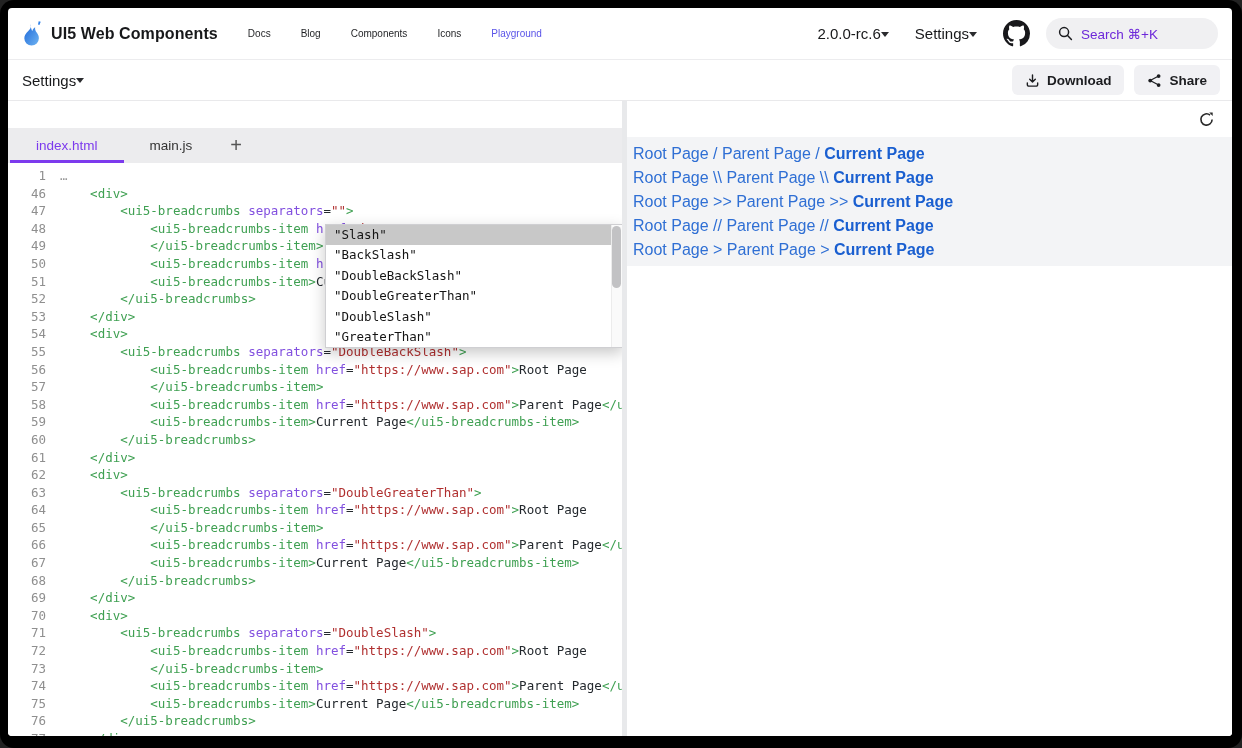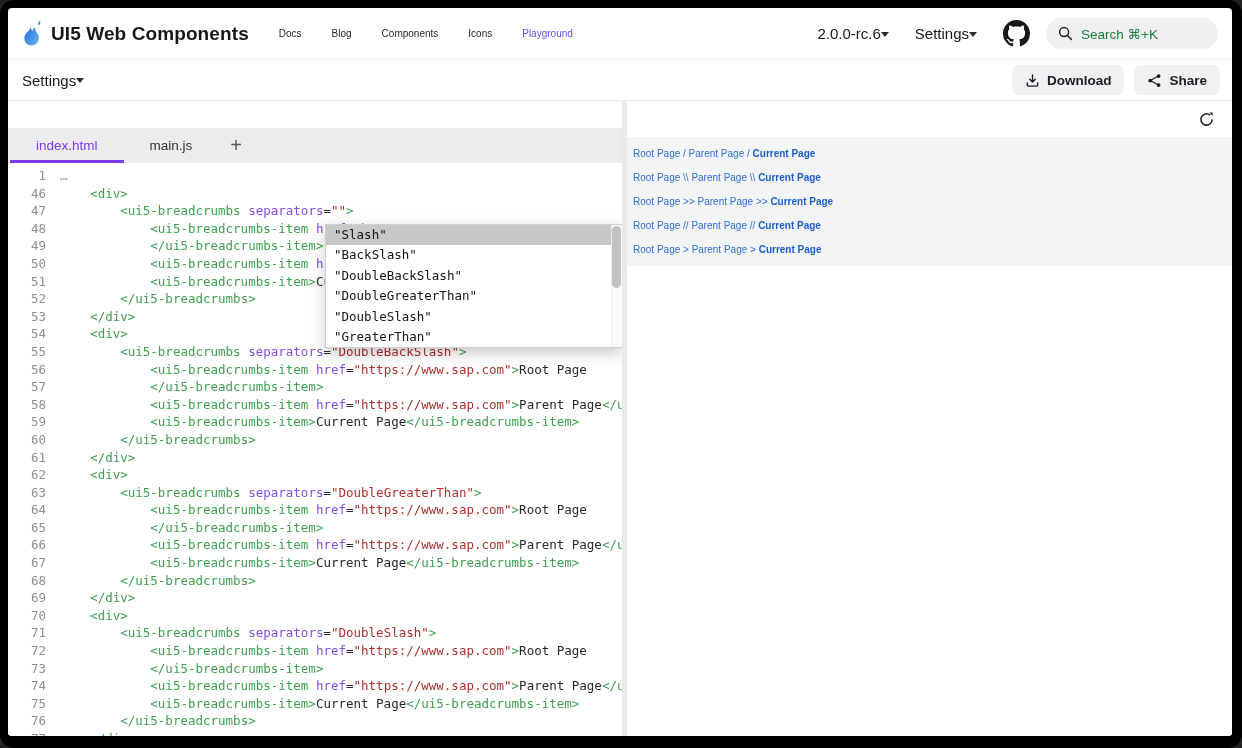--- a/index.html
+++ b/index.html
@@ -9,33 +9,33 @@
     padding:8px 10px 12px 8px; font-family:"Liberation Sans", sans-serif;
     position:relative; overflow:hidden;
   }
   .app { width:100%; height:100%; background:#fff; border-radius:4px; overflow:hidden;
     display:flex; flex-direction:column; }
 
   
   .topbar { height:52px; flex:0 0 52px; display:flex; align-items:center;
     padding:0 14px 0 12px; border-bottom:1px solid #ececee; }
   .brand { display:flex; align-items:center; gap:8px; }
-  .brand-title { font-size:19px; font-weight:700; color:#17181a; letter-spacing:.1px; }
+  .brand-title { font-size:16px; font-weight:700; color:#17181a; letter-spacing:.1px; }
   .nav { display:flex; align-items:center; gap:30px; margin-left:30px; }
   .nav-link { font-size:10px; color:#1f2023; text-decoration:none; cursor:pointer; }
   .nav-link.active { color:var(--playground-active); }
   .topbar .spacer, .toolbar .spacer { flex:1; }
   .menu-trigger { display:flex; align-items:center; font-size:15px; color:#17181a;
     cursor:pointer; margin-right:26px; }
   .chev { width:0; height:0; border-left:4.5px solid transparent; border-right:4.5px solid transparent;
     border-top:5.5px solid #2a2b2e; margin-top:1px; }
   .gh { margin-right:16px; display:flex; align-items:center; cursor:pointer; }
   .search-pill { width:172px; height:31px; background:#f0f0f2; border-radius:16px;
     display:flex; align-items:center; gap:8px; padding:0 12px; cursor:text; }
-  .search-pill .ph { font-size:13.5px; color:#15803d; }
+  .search-pill .ph { font-size:13.5px; color:#6d28d9; }
 
   
   .toolbar { height:40px; flex:0 0 40px; display:flex; align-items:center; padding:0 12px 0 14px; }
   .toolbar .menu-trigger { font-size:15px; margin-right:0; }
   .btn { height:30px; display:flex; align-items:center; gap:7px; background:#f1f1f4;
     border:none; border-radius:6px; padding:0 13px; font-size:13.5px; font-weight:700;
     color:#1c1d20; cursor:pointer; font-family:"Liberation Sans", sans-serif; }
   .btn + .btn { margin-left:10px; }
 
   
@@ -75,21 +75,21 @@
     background:#fafafa; border-left:1px solid #ececec; }
   .ac-thumb { position:absolute; right:1px; top:1px; width:9px; height:62px;
     background:#c2c2c4; border-radius:5px; }
 
   
   .refresh-bar { height:36px; flex:0 0 36px; display:flex; align-items:center;
     justify-content:flex-end; padding-right:15px; background:#fff; }
   .refresh-btn { background:none; border:none; cursor:pointer; display:flex; padding:2px; }
   .crumbs-block { height:129px; flex:0 0 129px; background:var(--crumb-block-bg);
     padding:5px 8px 0 6px; overflow:hidden; }
-  .crumb-row { height:24px; line-height:24px; font-size:10px; white-space:nowrap; }
+  .crumb-row { height:24px; line-height:24px; font-size:16px; white-space:nowrap; }
   .crumb-link { color:var(--preview-link); text-decoration:none; cursor:pointer; }
   .crumb-sep { color:var(--preview-link); }
   .crumb-current { color:var(--preview-current); font-weight:700; }
   .preview-rest { flex:1; background:#fff; }
 </style>
 </head>
 <body>
 
 <div class="frame">
   <div class="app">

